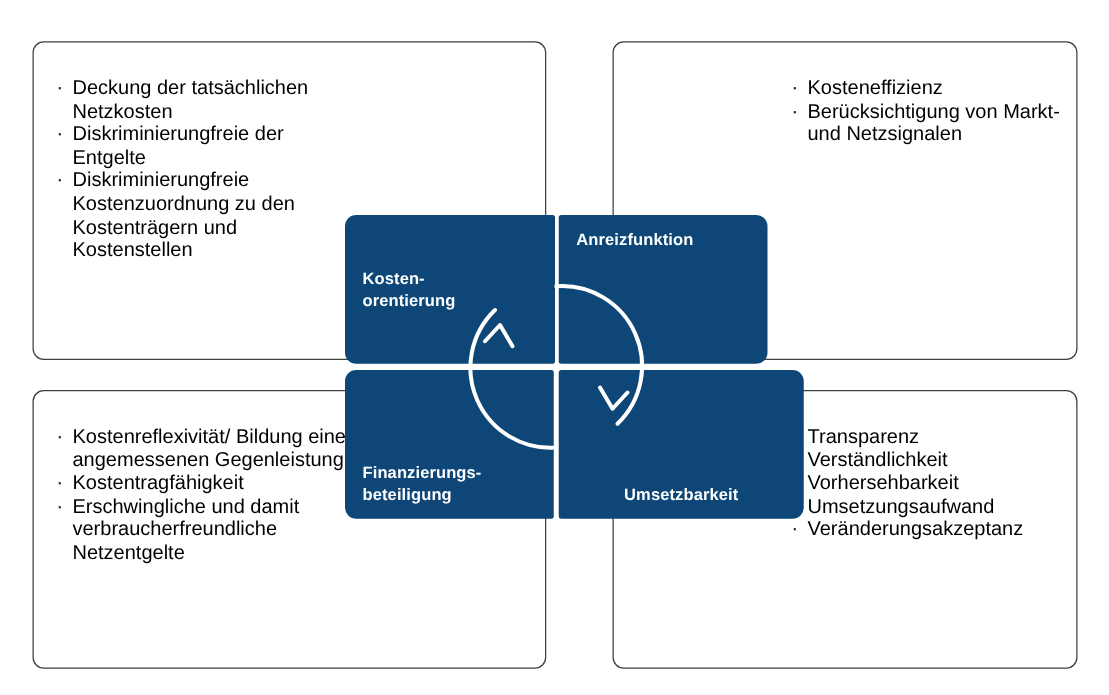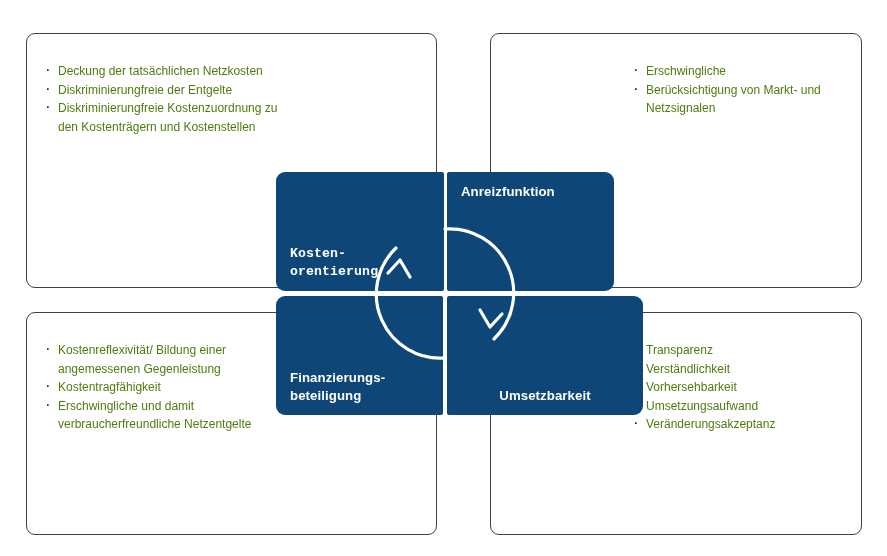--- a/index.html
+++ b/index.html
@@ -32,23 +32,23 @@
   .panel-tr { left: 490px; top: 33px;  width: 372px; height: 255px; }
   .panel-bl { left: 26px;  top: 312px; width: 411px; height: 223px; }
   .panel-br { left: 490px; top: 312px; width: 372px; height: 223px; }
 
   
   .bullets {
     position: absolute;
     list-style: none;
     margin: 0;
     padding: 0;
-    font-size: 12px;
+    font-size: 16px;
     line-height: 18.6px;
-    color: #4d7c0f;
+    color: #000000;
   }
   .bullets li {
     position: relative;
     padding-left: 14px;
     margin: 0 0 0 0;
   }
   .bullets li::before {
     content: "\00B7";
     position: absolute;
     left: 1px;
@@ -78,23 +78,22 @@
     font-size: 13.2px;
     font-weight: bold;
     line-height: 17.5px;
     letter-spacing: 0.1px;
     display: flex;
     padding: 11px 14px;
   }
   .quad-kosten {
     left: 0; top: 0; width: 168px; height: 119px;
     border-radius: 9px 2px 2px 9px;
-    align-items: flex-end;
+    align-items: center;
     justify-content: flex-start;
-    font-family: Liberation Mono, monospace;
   }
   .quad-anreiz {
     left: 171px; top: 0; width: 167px; height: 119px;
     border-radius: 2px 9px 9px 2px;
     align-items: flex-start;
   }
   .quad-finanz {
     left: 0; top: 124px; width: 167px; height: 119px;
     border-radius: 9px 2px 2px 9px;
     align-items: flex-end;
@@ -128,21 +127,21 @@
   <div class="panel panel-bl"></div>
   <div class="panel panel-br"></div>
 
   <ul class="bullets bl-tl">
     <li>Deckung der tatsächlichen Netzkosten</li>
     <li>Diskriminierungfreie der Entgelte</li>
     <li>Diskriminierungfreie Kostenzuordnung zu den Kostenträgern und Kostenstellen</li>
   </ul>
 
   <ul class="bullets bl-tr">
-    <li>Erschwingliche</li>
+    <li>Kosteneffizienz</li>
     <li>Berücksichtigung von Markt- und Netzsignalen</li>
   </ul>
 
   <ul class="bullets bl-bl">
     <li>Kostenreflexivität/ Bildung einer angemessenen Gegenleistung</li>
     <li>Kostentragfähigkeit</li>
     <li>Erschwingliche und damit verbraucherfreundliche Netzentgelte</li>
   </ul>
 
   <ul class="bullets bl-br">

